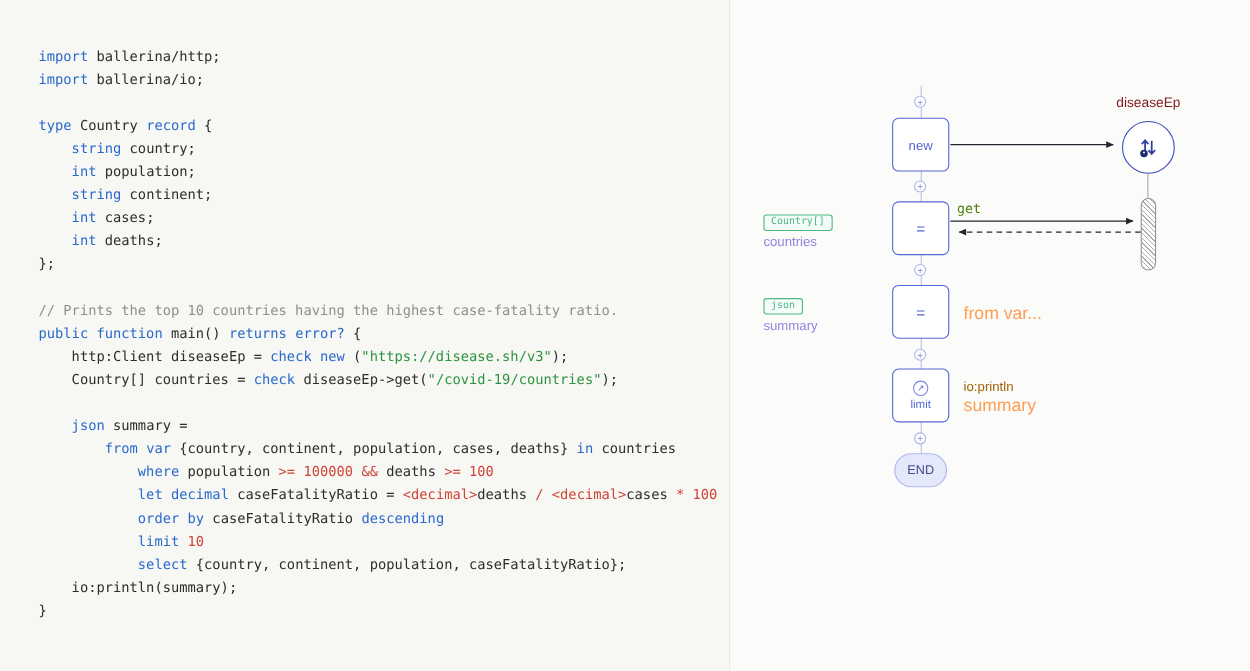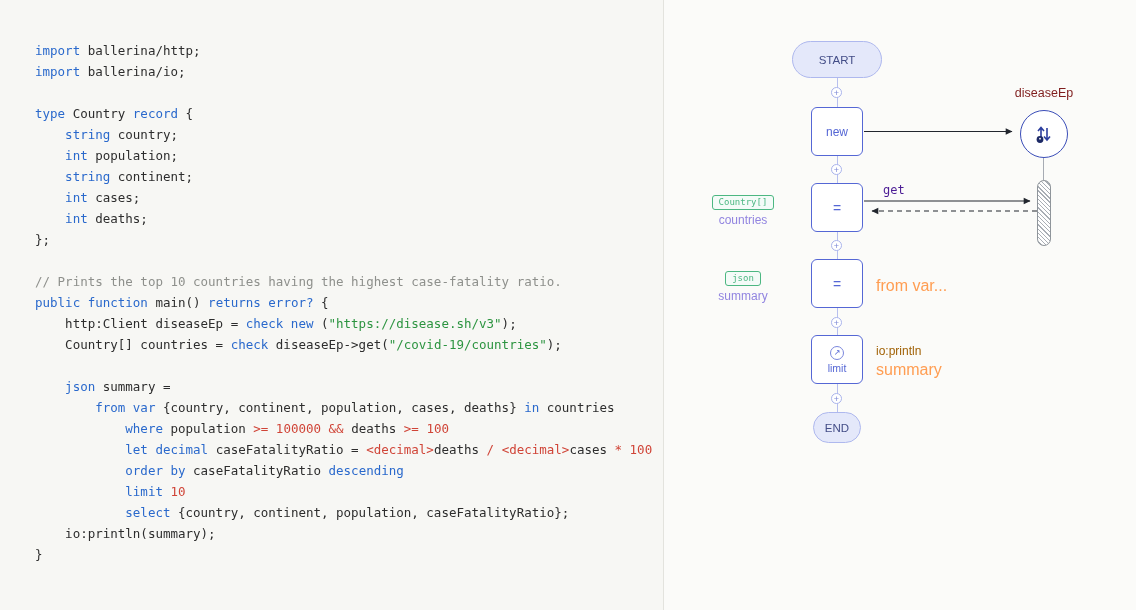--- a/index.html
+++ b/index.html
@@ -36,30 +36,30 @@
           border:1px solid #5567d5; border-radius:6px; display:flex; flex-direction:column;
           align-items:center; justify-content:center; color:#5567d5; z-index:1; }
   .node .txt-new { font-size:12px; }
   .node .txt-eq  { font-size:14px; }
   .node.call { gap:2px; }
   .call-icon { width:14px; height:14px; border:1px solid #7b87dd; border-radius:50%;
                font-size:8px; line-height:12px; text-align:center; color:#5567d5; }
   .call-text { font-size:10.5px; }
 
   .var-left { position:absolute; left:30px; width:98px; display:flex; flex-direction:column;
-              align-items:center; gap:3px; z-index:1; }
+              align-items:flex-start; gap:3px; z-index:1; }
   .badge { display:inline-block; border:1px solid #4cb782; color:#4cb782; background:#f4fbf8;
            border-radius:3px; font-family:"DejaVu Sans Mono",monospace; font-size:9px;
            padding:1px 6px; line-height:11px; }
   .varname    { color:#9184e0; font-size:12px; }
   .lbl-purple { color:#a16207; font-size:12px; }
   .lbl-orange { color:#ff9d52; font-size:16px; }
 
-  .get-label { position:absolute; left:219px; top:183px; font-family:"DejaVu Sans Mono",monospace;
-               font-size:12px; color:#4c1d95; z-index:3; }
+  .get-label { position:absolute; left:206px; top:183px; font-family:"DejaVu Sans Mono",monospace;
+               font-size:12px; color:#4d7c0f; z-index:3; }
   .from-var  { position:absolute; left:212px; top:277px; z-index:1; }
   .call-labels { position:absolute; left:212px; top:344px; display:flex; flex-direction:column; gap:3px; z-index:1; }
 
   .endpoint-label  { position:absolute; left:340px; top:86px; width:80px; text-align:center;
                      color:#7f1d1d; font-size:12.5px; }
   .endpoint-circle { position:absolute; left:356px; top:110px; width:48px; height:48px;
                      background:#fff; border:1.5px solid #3a4db8; border-radius:50%;
                      display:flex; align-items:center; justify-content:center; z-index:1; }
   .endpoint-connector { position:absolute; left:379px; top:158px; width:1px; height:22px; background:#a6abb3; }
   .activation-bar { position:absolute; left:373px; top:180px; width:14px; height:66px;
@@ -76,21 +76,20 @@
   <div class="panel-left">
     <div class="code" id="code-block"><div class="code-line"><span class="tok-kw">import</span><span class="tok-pl"> ballerina/http;</span></div><div class="code-line"><span class="tok-kw">import</span><span class="tok-pl"> ballerina/io;</span></div><div class="code-line">&nbsp;</div><div class="code-line"><span class="tok-kw">type</span><span class="tok-pl"> Country </span><span class="tok-kw">record</span><span class="tok-pl"> {</span></div><div class="code-line"><span class="tok-pl">    </span><span class="tok-kw">string</span><span class="tok-pl"> country;</span></div><div class="code-line"><span class="tok-pl">    </span><span class="tok-kw">int</span><span class="tok-pl"> population;</span></div><div class="code-line"><span class="tok-pl">    </span><span class="tok-kw">string</span><span class="tok-pl"> continent;</span></div><div class="code-line"><span class="tok-pl">    </span><span class="tok-kw">int</span><span class="tok-pl"> cases;</span></div><div class="code-line"><span class="tok-pl">    </span><span class="tok-kw">int</span><span class="tok-pl"> deaths;</span></div><div class="code-line"><span class="tok-pl">};</span></div><div class="code-line">&nbsp;</div><div class="code-line"><span class="tok-com">// Prints the top 10 countries having the highest case-fatality ratio.</span></div><div class="code-line"><span class="tok-kw">public function</span><span class="tok-pl"> main() </span><span class="tok-kw">returns</span><span class="tok-pl"> </span><span class="tok-kw">error?</span><span class="tok-pl"> {</span></div><div class="code-line"><span class="tok-pl">    http:Client diseaseEp = </span><span class="tok-kw">check new</span><span class="tok-pl"> (</span><span class="tok-str">"https://disease.sh/v3"</span><span class="tok-pl">);</span></div><div class="code-line"><span class="tok-pl">    Country[] countries = </span><span class="tok-kw">check</span><span class="tok-pl"> diseaseEp-&gt;get(</span><span class="tok-str">"/covid-19/countries"</span><span class="tok-pl">);</span></div><div class="code-line">&nbsp;</div><div class="code-line"><span class="tok-pl">    </span><span class="tok-kw">json</span><span class="tok-pl"> summary =</span></div><div class="code-line"><span class="tok-pl">        </span><span class="tok-kw">from var</span><span class="tok-pl"> {country, continent, population, cases, deaths} </span><span class="tok-kw">in</span><span class="tok-pl"> countries</span></div><div class="code-line"><span class="tok-pl">            </span><span class="tok-kw">where</span><span class="tok-pl"> population </span><span class="tok-num">&gt;=</span><span class="tok-pl"> </span><span class="tok-num">100000</span><span class="tok-pl"> </span><span class="tok-num">&amp;&amp;</span><span class="tok-pl"> deaths </span><span class="tok-num">&gt;=</span><span class="tok-pl"> </span><span class="tok-num">100</span></div><div class="code-line"><span class="tok-pl">            </span><span class="tok-kw">let decimal</span><span class="tok-pl"> caseFatalityRatio = </span><span class="tok-num">&lt;decimal&gt;</span><span class="tok-pl">deaths </span><span class="tok-num">/</span><span class="tok-pl"> </span><span class="tok-num">&lt;decimal&gt;</span><span class="tok-pl">cases </span><span class="tok-num">*</span><span class="tok-pl"> </span><span class="tok-num">100</span></div><div class="code-line"><span class="tok-pl">            </span><span class="tok-kw">order by</span><span class="tok-pl"> caseFatalityRatio </span><span class="tok-kw">descending</span></div><div class="code-line"><span class="tok-pl">            </span><span class="tok-kw">limit</span><span class="tok-pl"> </span><span class="tok-num">10</span></div><div class="code-line"><span class="tok-pl">            </span><span class="tok-kw">select</span><span class="tok-pl"> {country, continent, population, caseFatalityRatio};</span></div><div class="code-line"><span class="tok-pl">    io:println(summary);</span></div><div class="code-line"><span class="tok-pl">}</span></div></div>
   </div>
 
   <div class="divider"></div>
 
   <div class="panel-right">
 
     <div class="lifeline"></div>
 
-    <div class="pill start">START</div>
 
     <div class="plus" style="top:87px">+</div>
     <div class="plus" style="top:164px">+</div>
     <div class="plus" style="top:240px">+</div>
     <div class="plus" style="top:317px">+</div>
     <div class="plus" style="top:393px">+</div>
 
     <div class="node" style="top:107px">
       <span class="txt-new">new</span>
     </div>

